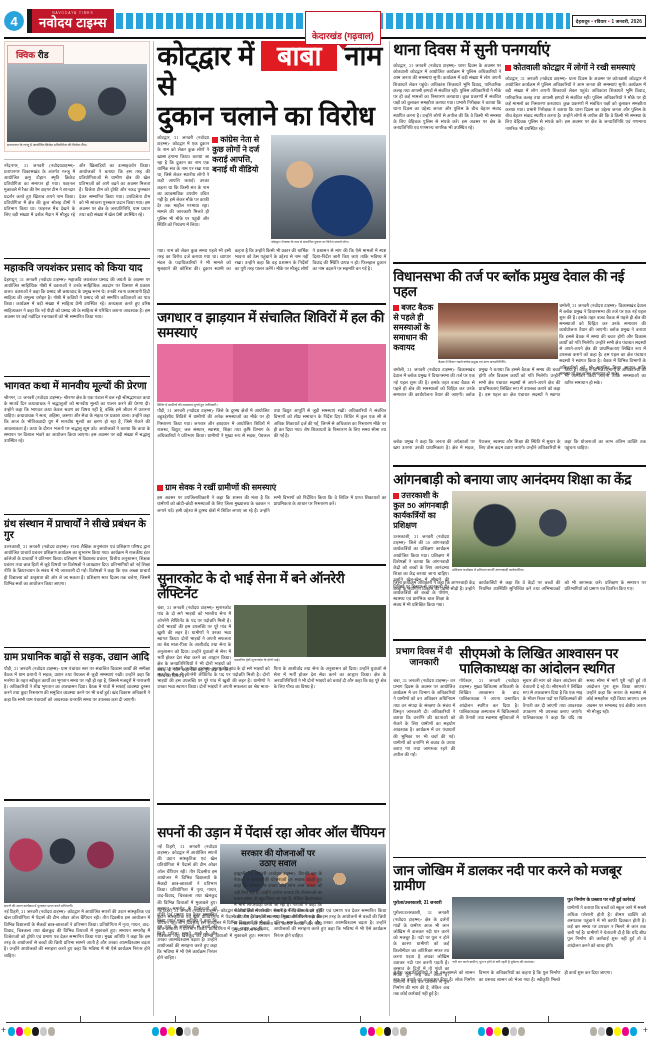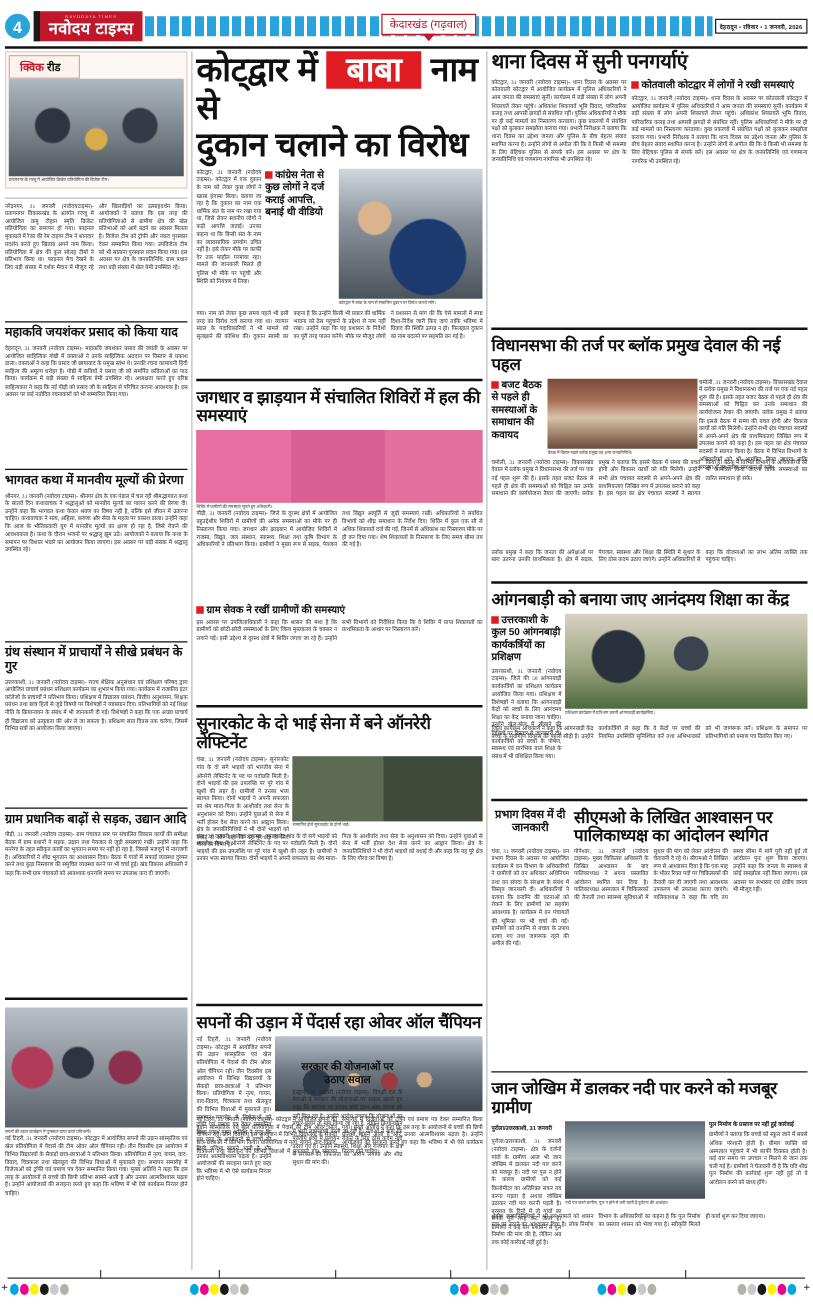--- a/index.html
+++ b/index.html
@@ -22,21 +22,21 @@
     display:flex; flex-direction:column; align-items:center; flex:0 0 auto;
     border-left:5px solid #1a1a1a;
   }
   .logo-tiny { font-size:3.2px; letter-spacing:1px; color:#f3c2c8; line-height:5px; }
   .logo-main { font-size:13px; font-weight:bold; line-height:14px; letter-spacing:0.3px; white-space:nowrap; }
   .stripe-band { flex:1 1 auto; height:16px; margin:0 2px; position:relative;
     background:repeating-linear-gradient(to right,#29a3dc 0px,#29a3dc 7px,#ffffff 7px,#ffffff 10px); }
   .edition-tag {
     position:absolute; left:50%; transform:translateX(-50%); top:-2px;
     background:#fff; border:1.5px solid #c0182a; color:#c0182a;
-    font-size:9px; font-weight:normal; padding:0 6px 2px 6px; white-space:nowrap; z-index:3;
+    font-size:9px; font-weight:bold; padding:17px 6px 2px 6px; white-space:nowrap; z-index:3;
   }
   .edition-tag:after {
     content:""; position:absolute; left:50%; bottom:-6px; transform:translateX(-50%);
     border-left:5px solid transparent; border-right:5px solid transparent; border-top:6px solid #c0182a;
   }
   .dateline {
     border:1px solid #222; font-size:4.6px; padding:2px 3px; white-space:nowrap;
     flex:0 0 auto; color:#111; font-weight:bold; letter-spacing:0.2px;
   }
   .dateline .dot { color:#c0182a; }
@@ -233,21 +233,21 @@
         </div>
         <div style="flex:1;">
           <div class="photo ph-army" style="height:52px;"></div>
           <div class="caption">सम्मानित होते सुनारकोट के दोनों भाई।</div>
         </div>
       </div>
       <div class="body-txt c2 blk" style="height:130px;margin-top:2px;">चंबा, 31 जनवरी (नवोदय टाइम्स)- सुनारकोट गांव के दो सगे भाइयों को भारतीय सेना में ऑनरेरी लेफ्टिनेंट के पद पर पदोन्नति मिली है। दोनों भाइयों की इस उपलब्धि पर पूरे गांव में खुशी की लहर है। ग्रामीणों ने उनका भव्य स्वागत किया। दोनों भाइयों ने अपनी सफलता का श्रेय माता-पिता के आशीर्वाद तथा सेना के अनुशासन को दिया। उन्होंने युवाओं से सेना में भर्ती होकर देश सेवा करने का आह्वान किया। क्षेत्र के जनप्रतिनिधियों ने भी दोनों भाइयों को बधाई दी और कहा कि यह पूरे क्षेत्र के लिए गौरव का विषय है।</div>
 
       <div class="hrule thick"></div>
 
-      <div class="hl-md blk" style="margin-top:2px;">सपनों की उड़ान में पेंदार्स रहा ओवर ऑल चैंपियन</div>
+      <div class="hl-md blk" style="margin-top:17px;">सपनों की उड़ान में पेंदार्स रहा ओवर ऑल चैंपियन</div>
       <div style="display:flex;gap:3px;">
         <div style="width:60px;">
           <div class="body-txt" style="height:62px;">नई टिहरी, 31 जनवरी (नवोदय टाइम्स)- कोटद्वार में आयोजित सपनों की उड़ान सांस्कृतिक एवं खेल प्रतियोगिता में पेंदार्स की टीम ओवर ऑल चैंपियन रही। तीन दिवसीय इस आयोजन में विभिन्न विद्यालयों के सैकड़ों छात्र-छात्राओं ने प्रतिभाग किया। प्रतियोगिता में नृत्य, गायन, वाद-विवाद, चित्रकला तथा खेलकूद की विभिन्न विधाओं में मुकाबले हुए। समापन समारोह में विजेताओं को ट्रॉफी एवं प्रमाण पत्र देकर सम्मानित किया गया। मुख्य अतिथि ने कहा कि इस तरह के आयोजनों से बच्चों की छिपी प्रतिभा सामने आती है और उनका आत्मविश्वास बढ़ता है। उन्होंने आयोजकों की सराहना करते हुए कहा कि भविष्य में भी ऐसे कार्यक्रम निरंतर होने चाहिए।</div>
         </div>
         <div style="flex:1;">
           <div class="photo ph-group" style="height:60px;"></div>
         </div>
       </div>
       <div class="body-txt c2" style="height:86px;margin-top:2px;">नई टिहरी, 31 जनवरी (नवोदय टाइम्स)- कोटद्वार में आयोजित सपनों की उड़ान सांस्कृतिक एवं खेल प्रतियोगिता में पेंदार्स की टीम ओवर ऑल चैंपियन रही। तीन दिवसीय इस आयोजन में विभिन्न विद्यालयों के सैकड़ों छात्र-छात्राओं ने प्रतिभाग किया। प्रतियोगिता में नृत्य, गायन, वाद-विवाद, चित्रकला तथा खेलकूद की विभिन्न विधाओं में मुकाबले हुए। समापन समारोह में विजेताओं को ट्रॉफी एवं प्रमाण पत्र देकर सम्मानित किया गया। मुख्य अतिथि ने कहा कि इस तरह के आयोजनों से बच्चों की छिपी प्रतिभा सामने आती है और उनका आत्मविश्वास बढ़ता है। उन्होंने आयोजकों की सराहना करते हुए कहा कि भविष्य में भी ऐसे कार्यक्रम निरंतर होने चाहिए।</div>
     </div>

